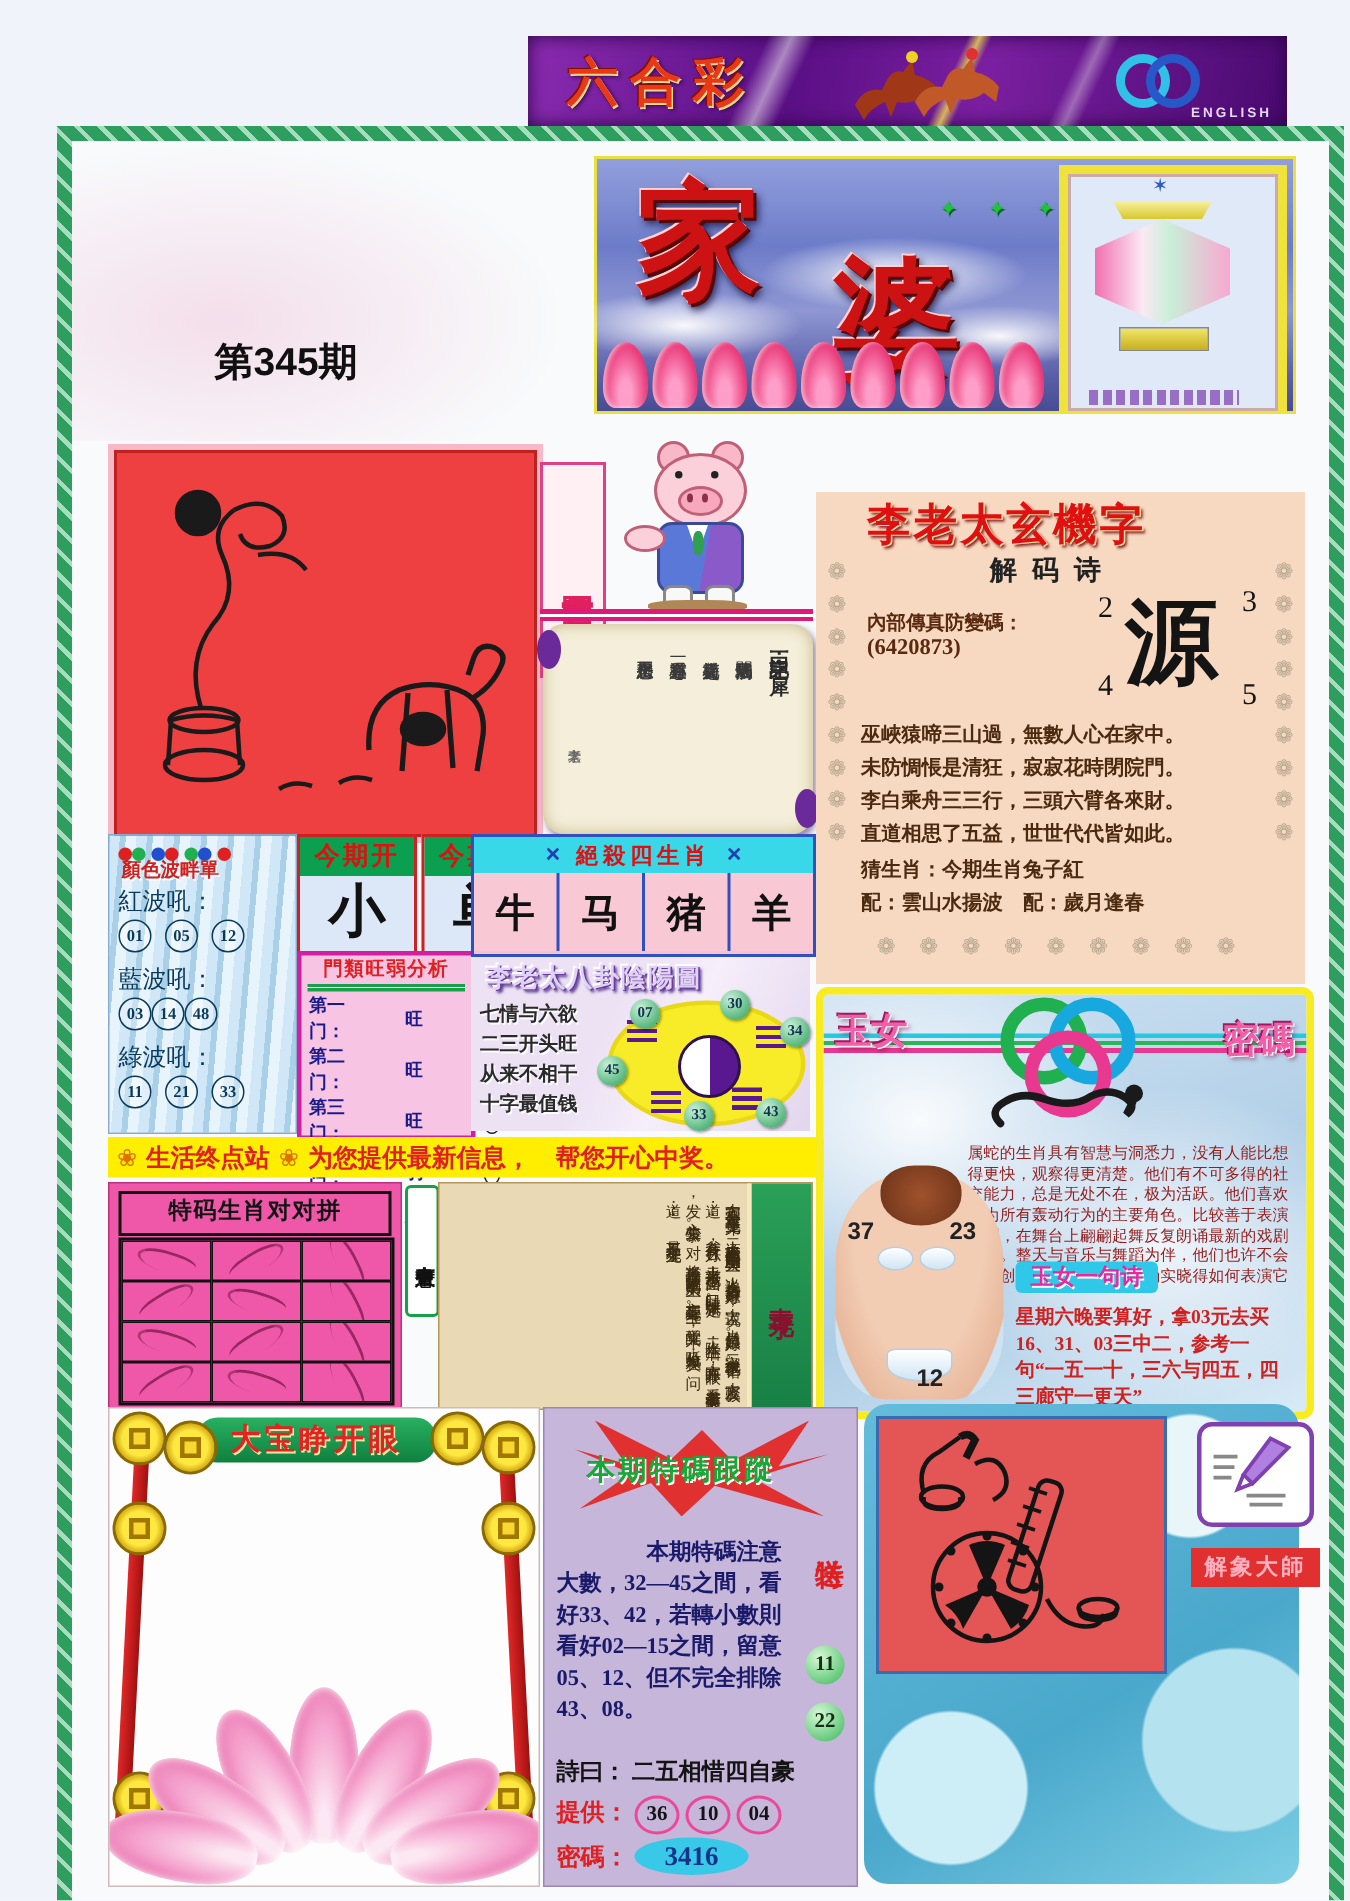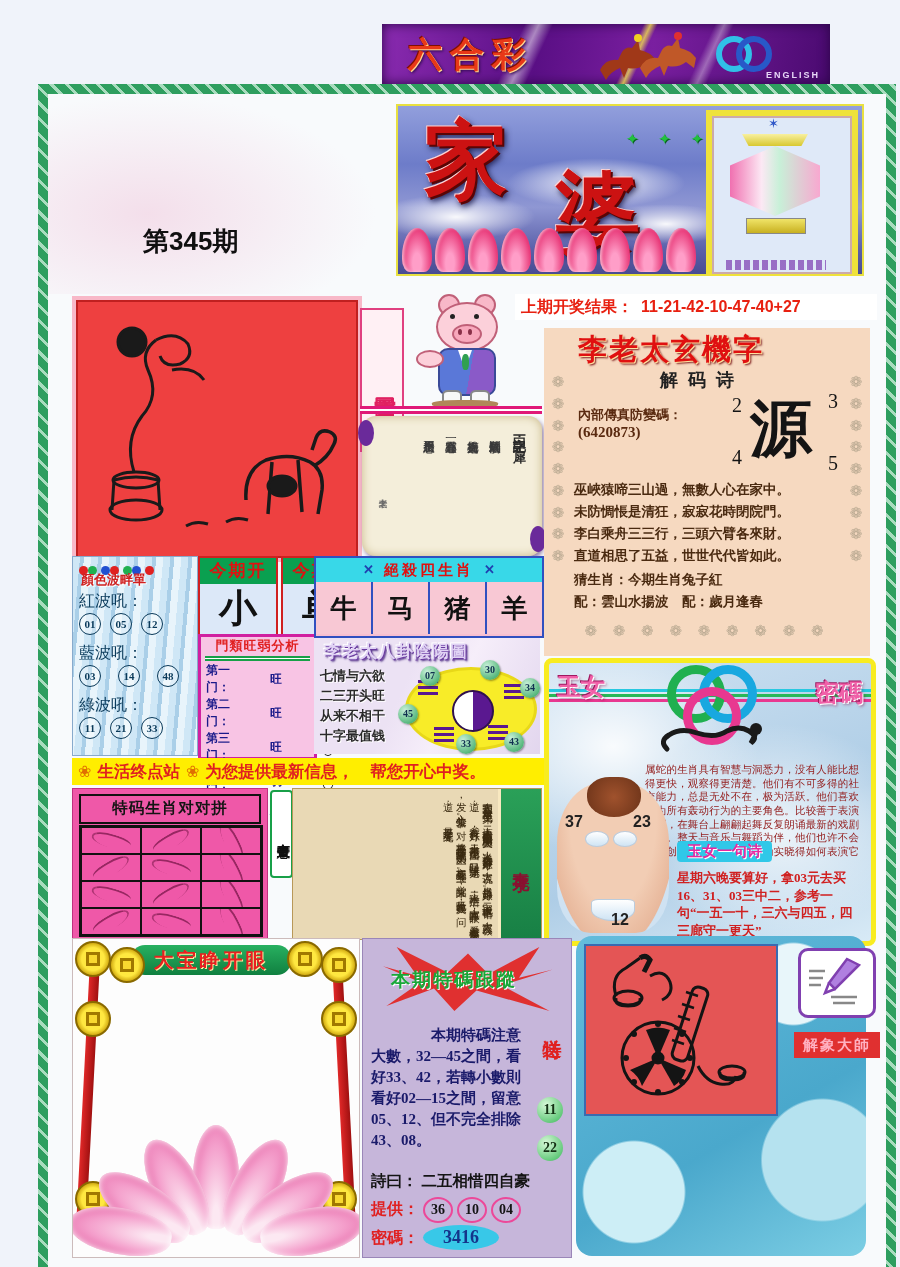--- a/index.html
+++ b/index.html
@@ -3,23 +3,23 @@
 <meta charset="utf-8">
 <style>
   html,body{margin:0;padding:0;}
   body{background:#eef2f8;font-family:"Liberation Serif",serif;}
   .page{position:relative;width:900px;height:1267px;background:#f0f3fa;overflow:hidden;}
   .abs{position:absolute;}
   .vtext{writing-mode:vertical-rl;text-orientation:upright;}
   .pre{white-space:pre-line;}
 
   
-  .top-banner{left:352px;top:24px;width:448px;height:60px;
+  .top-banner{left:352px;top:24px;width:506px;height:60px;
     background:linear-gradient(100deg,#8a2bb0 0%,#5a0f85 35%,#7a1fa0 60%,#4a0a70 100%);
-    box-shadow:inset 0 0 12px #2a0545;margin-left:30px;}
+    box-shadow:inset 0 0 12px #2a0545;}
   .banner-streak{left:0;top:0;width:100%;height:100%;
     background:linear-gradient(115deg,transparent 30%,rgba(255,255,255,.5) 33%,transparent 36%,transparent 55%,rgba(240,220,80,.8) 56.5%,transparent 58%,transparent 70%,rgba(255,255,255,.35) 72%,transparent 74%);}
   .banner-title{left:26px;top:8px;font-size:34px;font-weight:bold;color:#e83818;
     text-shadow:1px 1px 0 #ffd890,-1px -1px 0 #801000,2px 2px 3px #300a50;letter-spacing:8px;}
   .ring{display:inline-block;width:24px;height:24px;border-radius:50%;}
   .english{right:10px;bottom:4px;font-family:"Liberation Sans",sans-serif;font-size:9px;font-weight:bold;color:#e6d6f6;letter-spacing:2px;}
 
   
   .frame{left:38px;top:84px;width:838px;height:1174px;background:#f8fafc;
     border:10px solid transparent;
@@ -263,24 +263,20 @@
       </div>
       <div class="abs lantern-box">
         <div class="abs lant-star" style="left:56px;top:0px">✶</div>
         <div class="abs lant-top"></div>
         <div class="abs lant-body"></div>
         <div class="abs lant-base"></div>
         <div class="abs lant-lines"></div>
       </div>
     </div>
 
-    <div class="abs result-strip">
-      <span class="result-text">上期开奖结果：</span>
-      <span class="result-text" style="margin-left:8px">11-21-42-10-47-40+27</span>
-    </div>
 
     <div class="abs redpic">
       <svg width="274" height="250" viewBox="0 0 274 250">
         <g stroke="#1a1a1a" fill="none" stroke-width="3">
           <ellipse cx="60" cy="210" rx="26" ry="10"></ellipse>
           <path d="M36 210 L38 180 Q60 174 82 180 L84 210"></path>
           <ellipse cx="60" cy="180" rx="23" ry="8"></ellipse>
           <path d="M58 172 Q48 140 66 116 Q84 96 72 70 Q64 52 80 40"></path>
           <path d="M80 40 Q100 30 112 44 Q118 58 104 64 Q88 68 84 56"></path>
           <path d="M96 70 Q118 66 128 80"></path>
@@ -372,21 +368,21 @@
         <span class="ball" style="background:#e02020"></span>
       </div>
       <div class="abs waves-title" style="left:8px;top:14px">顏色波畔單</div>
       <div class="abs wave-label" style="left:6px;top:34px">紅波吼：</div>
       <div class="abs" style="left:6px;top:56px;display:flex;gap:9px">
         <span class="cnum">01</span>
         <span class="cnum">05</span>
         <span class="cnum">12</span>
       </div>
       <div class="abs wave-label" style="left:6px;top:86px">藍波吼：</div>
-      <div class="abs" style="left:6px;top:108px;display:flex;gap:17px">
+      <div class="abs" style="left:6px;top:108px;display:flex;gap:0">
         <span class="cnum">03</span>
         <span class="cnum">14</span>
         <span class="cnum">48</span>
       </div>
       <div class="abs wave-label" style="left:6px;top:138px">綠波吼：</div>
       <div class="abs" style="left:6px;top:160px;display:flex;gap:9px">
         <span class="cnum">11</span>
         <span class="cnum">21</span>
         <span class="cnum">33</span>
       </div>

